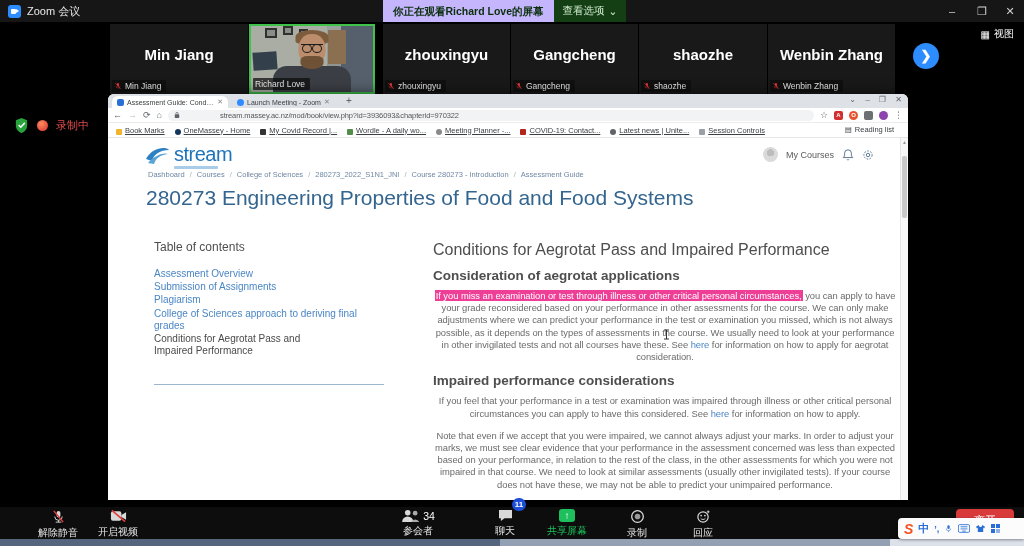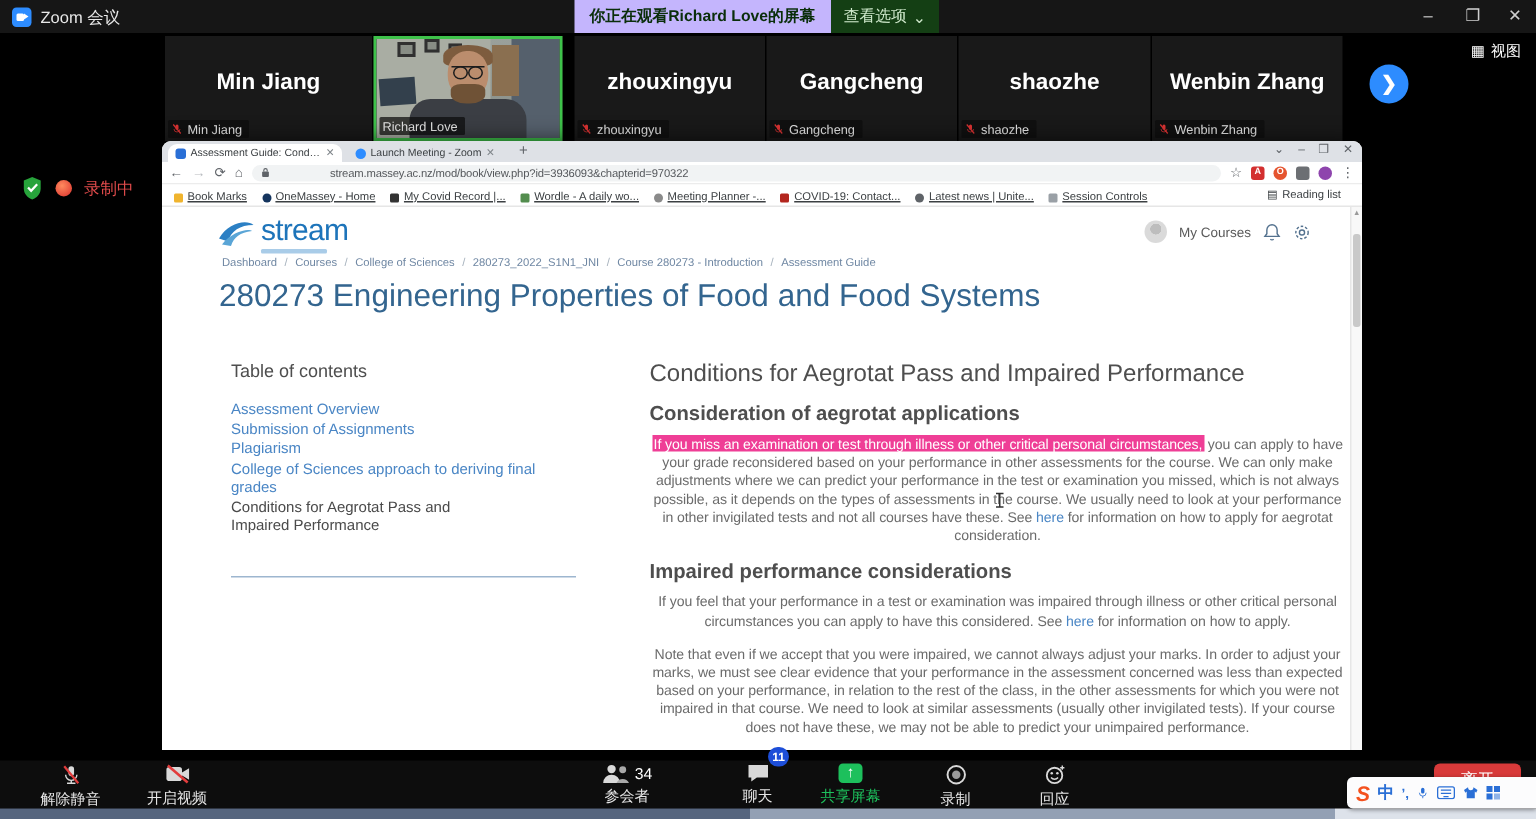--- a/index.html
+++ b/index.html
@@ -359,21 +359,21 @@
       </div>
     </div>
 
     <div class="scrollbar">
       <div class="arr">▲</div>
       <div class="thumb"></div>
     </div>
   </div>
 
   <div class="toolbar">
-    <div class="tbtn" style="left:9px;">
+    <div class="tbtn" style="left:20px;">
       <svg width="15" height="15" viewBox="0 0 16 16">
           <rect x="6" y="2" width="4" height="7" rx="2" fill="#d9d9d9"></rect>
           <path d="M4 8 a4 4 0 0 0 8 0" stroke="#d9d9d9" fill="none"></path>
           <line x1="8" y1="12" x2="8" y2="14" stroke="#d9d9d9"></line>
           <line x1="5" y1="14" x2="11" y2="14" stroke="#d9d9d9"></line>
           <line x1="3" y1="2" x2="13" y2="14" stroke="#e23c3c" stroke-width="1.6"></line>
         </svg>
       <span class="lab">解除静音</span>
     </div>
 

